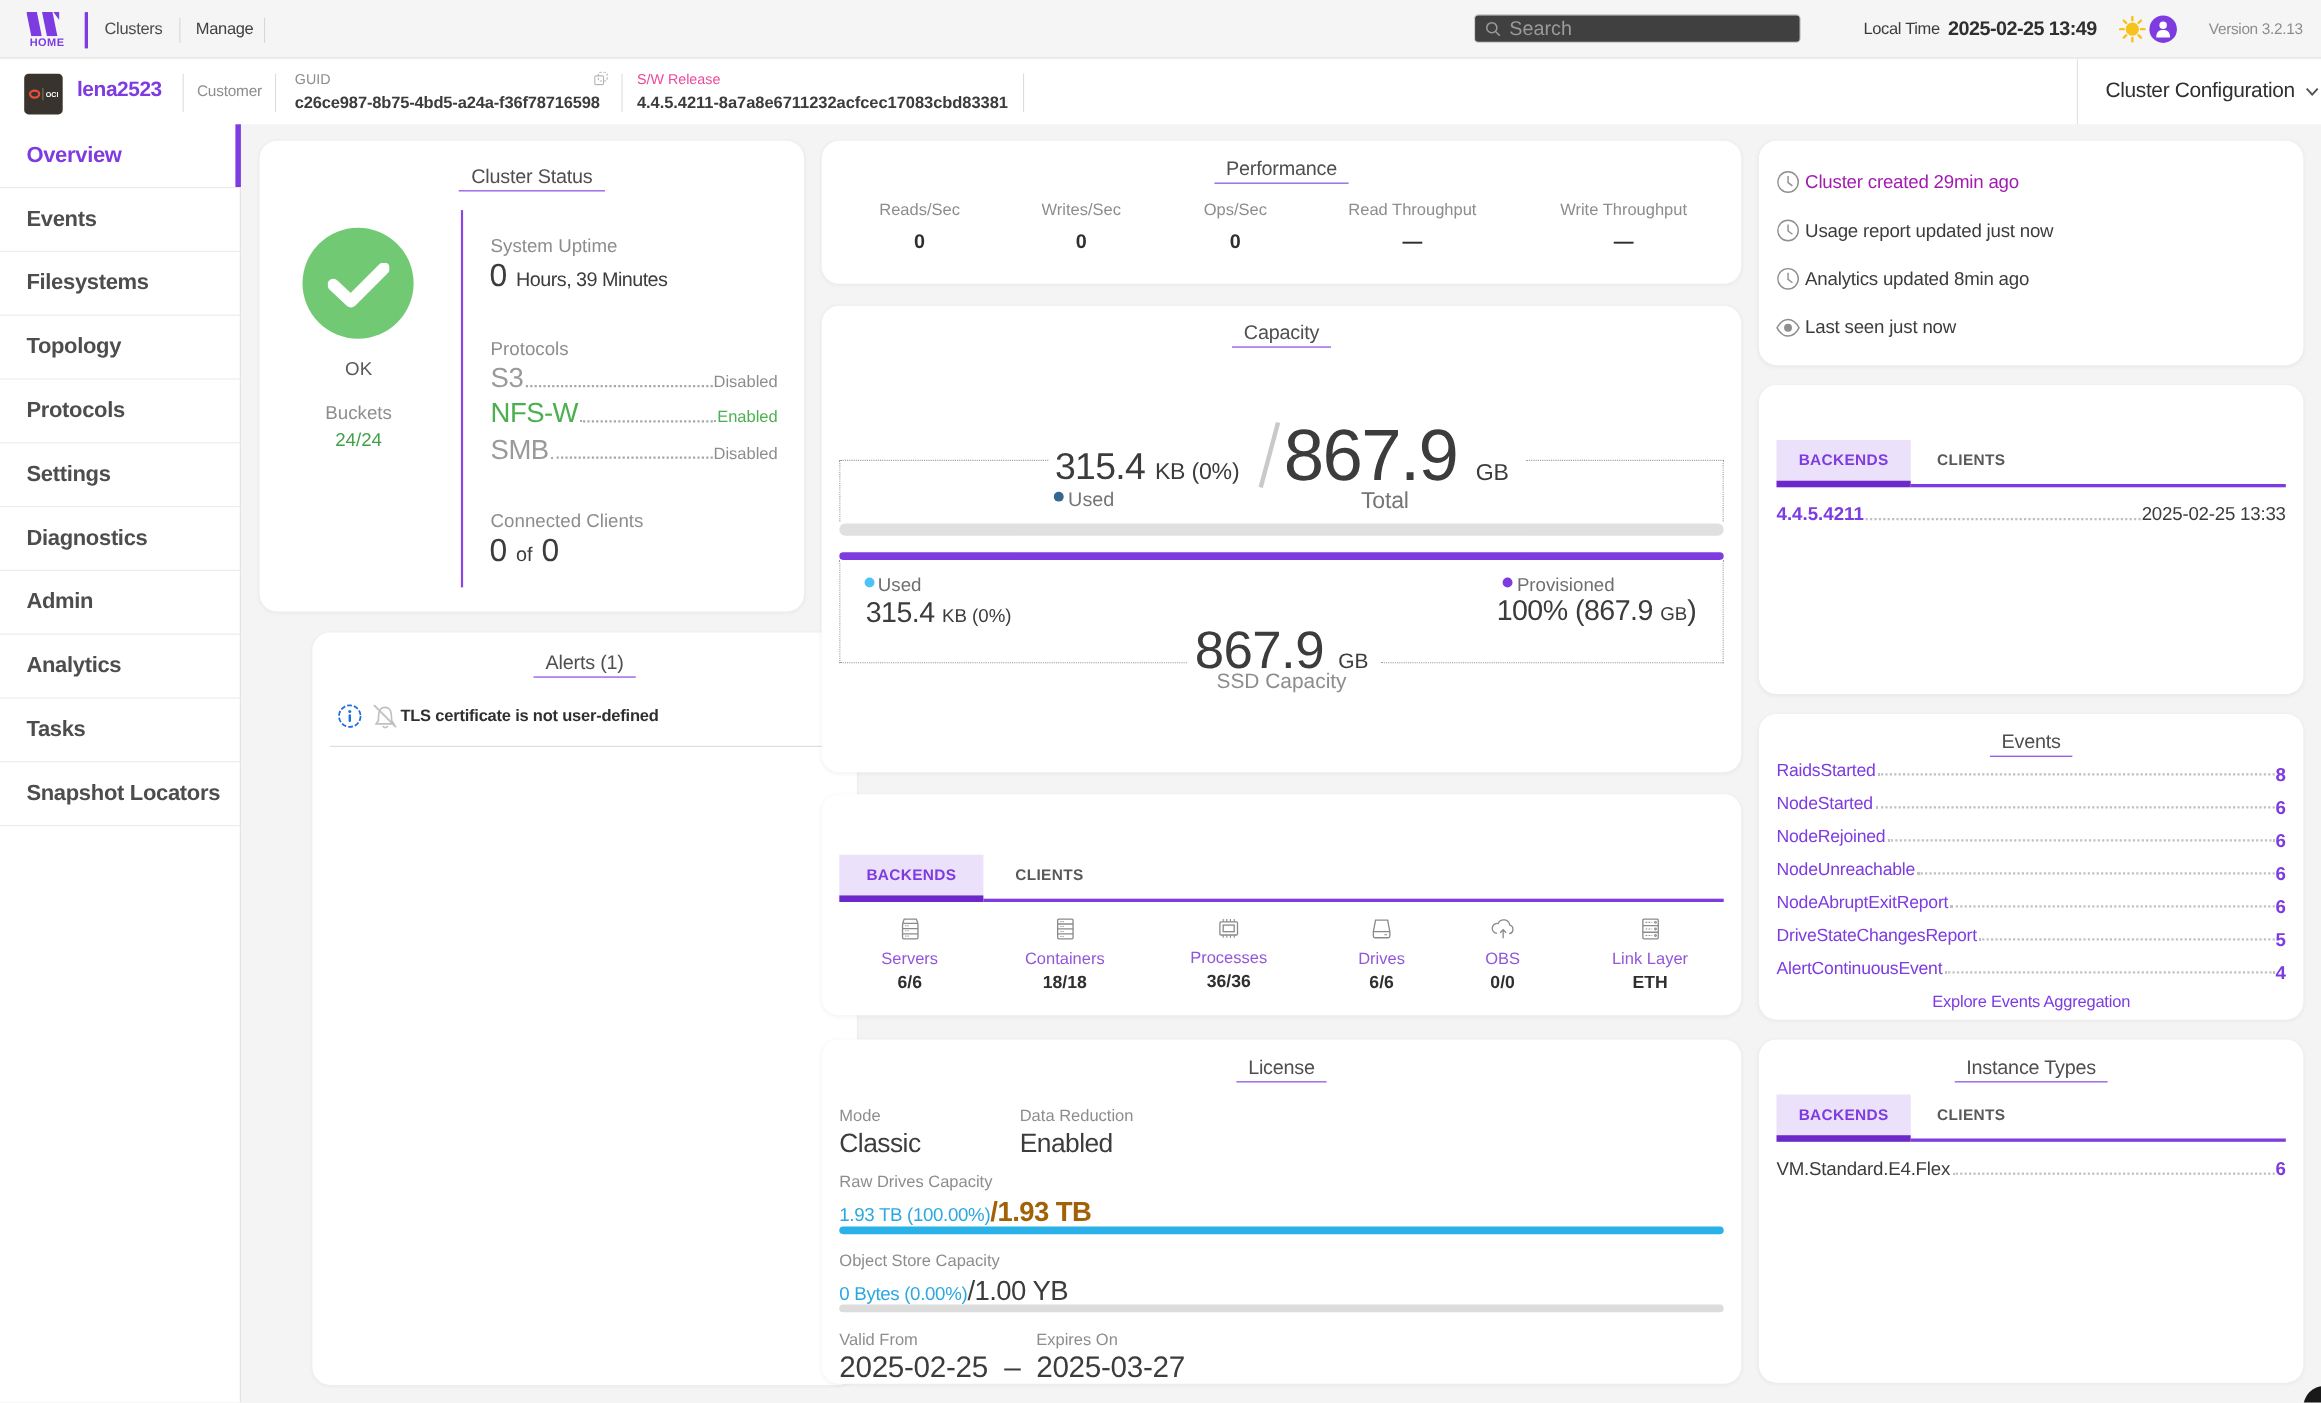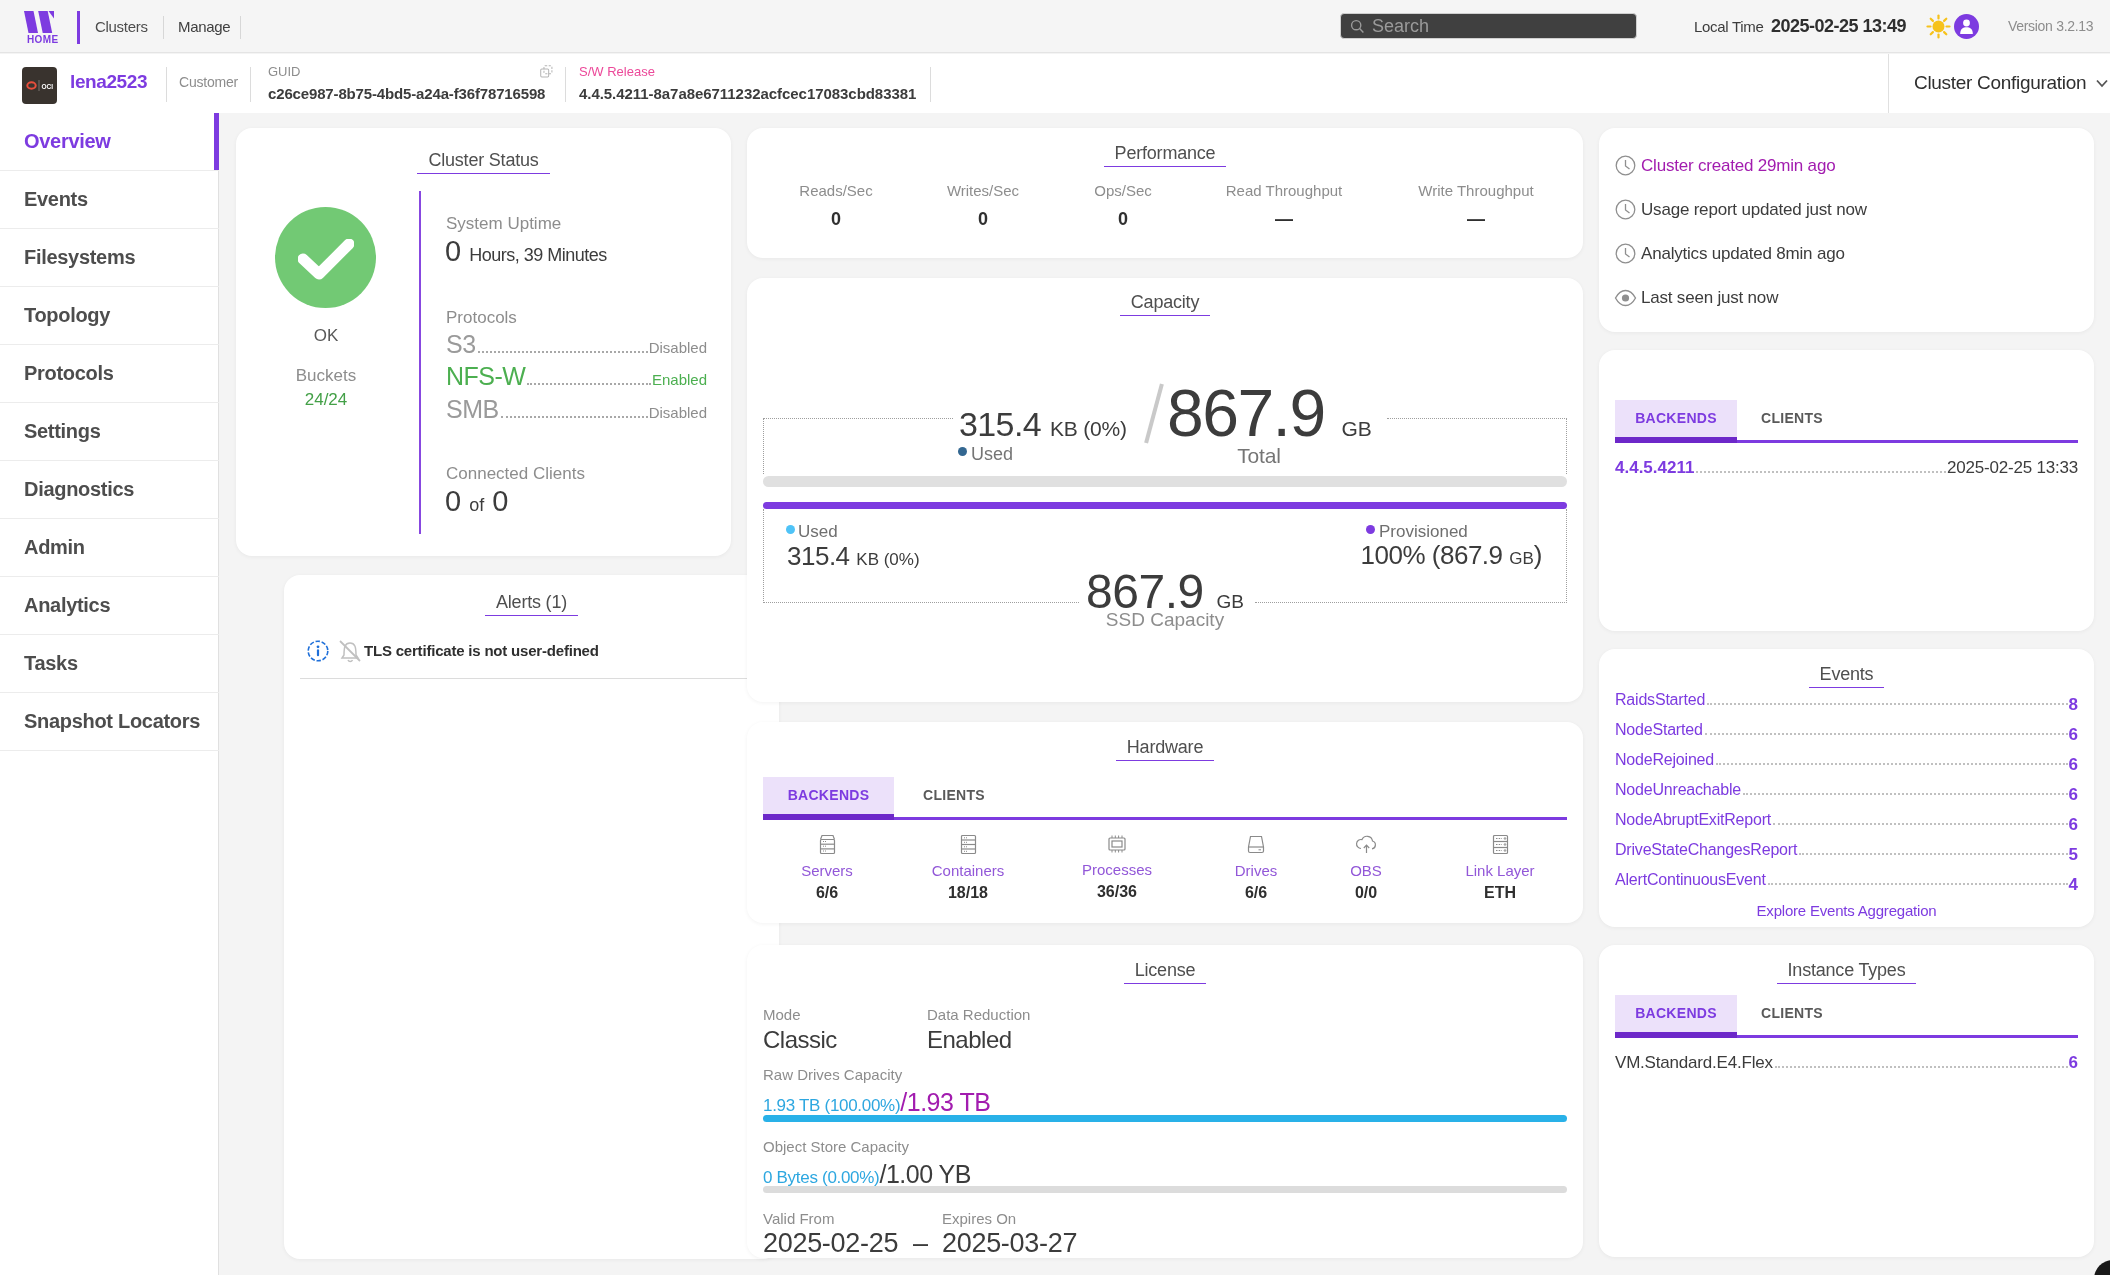--- a/index.html
+++ b/index.html
@@ -208,21 +208,20 @@
   <div class="abs" style="left:40px; top:263px; font-size:26px; letter-spacing:-0.5px; color:#3c3c3c;">315.4 <span style="font-size:17px; letter-spacing:0;">KB (0%)</span></div>
   <div class="abs" style="left:619px; top:247px; width:9px; height:9px; border-radius:50%; background:#7d3be0;"></div>
   <div class="abs" style="left:632px; top:244px; font-size:17px; color:#6f6f6f;">Provisioned</div>
   <div class="abs" style="left:495px; top:262px; width:300px; text-align:right; font-size:26px; letter-spacing:-0.5px; color:#3c3c3c;">100% (867.9 <span style="font-size:17px; letter-spacing:0;">GB</span>)</div>
 
   <div class="abs" style="left:258px; top:286px; width:320px; text-align:center; font-size:48px; letter-spacing:-0.5px; color:#3c3c3c;">867.9 <span style="font-size:19px; letter-spacing:0;">GB</span></div>
   <div class="abs" style="left:258px; top:331px; width:320px; text-align:center; font-size:19px; color:#8d8d8d;">SSD Capacity</div>
 </div>
 
 <div class="card" style="left:747px; top:722px; width:836px; height:201px;">
-  <div class="ctitle" style="top:15px;"><span>Hardware</span></div>
   <div class="abs" style="left:16px; top:55px; width:131px; height:37px; background:#ece1fa; color:#7d3be0; font-weight:bold; font-size:14px; text-align:center; line-height:37px; letter-spacing:0.3px;">BACKENDS</div>
   <div class="abs" style="left:147px; top:55px; width:120px; height:37px; color:#595959; font-weight:bold; font-size:14px; text-align:center; line-height:37px; letter-spacing:0.3px;">CLIENTS</div>
   <div class="abs" style="left:16px; top:92px; width:131px; height:6px; background:#6d28c9;"></div>
   <div class="abs" style="left:147px; top:95px; width:673px; height:3px; background:#7d3be0;"></div>
   <div class="hwitem" style="left:20px;">
     <svg width="21" height="21" viewBox="0 0 21 21" fill="none" stroke="#8a8a8a" stroke-width="1.2">
         <path d="M3.5 5.5 L5 1.5 L16 1.5 L17.5 5.5"></path>
         <rect x="3.5" y="5.5" width="14" height="14" rx="1"></rect>
         <line x1="3.5" y1="10.2" x2="17.5" y2="10.2"></line>
         <line x1="3.5" y1="14.9" x2="17.5" y2="14.9"></line>
@@ -293,21 +292,21 @@
     <div class="hwlabel">Link Layer</div><div class="hwval">ETH</div></div>
 </div>
 
 <div class="card" style="left:747px; top:945px; width:836px; height:313px;">
   <div class="ctitle" style="top:15px;"><span>License</span></div>
   <div class="abs" style="left:16px; top:61px; font-size:15px; color:#8d8d8d;">Mode</div>
   <div class="abs" style="left:16px; top:81px; font-size:24px; letter-spacing:-0.5px; color:#3c3c3c;">Classic</div>
   <div class="abs" style="left:180px; top:61px; font-size:15px; color:#8d8d8d;">Data Reduction</div>
   <div class="abs" style="left:180px; top:81px; font-size:24px; letter-spacing:-0.5px; color:#3c3c3c;">Enabled</div>
   <div class="abs" style="left:16px; top:121px; font-size:15px; color:#8d8d8d;">Raw Drives Capacity</div>
-  <div class="abs" style="left:16px; top:143px; font-size:17px; letter-spacing:-0.3px; color:#2da7e0;">1.93 TB (100.00%)<span style="font-size:25px; letter-spacing:-0.5px; color:#a21caf;">/1.93 TB</span></div>
+  <div class="abs" style="left:16px; top:143px; font-size:17px; letter-spacing:-0.3px; color:#2da7e0;">1.93 TB (100.00%)<span style="font-size:25px; letter-spacing:-0.5px; color:#a16207;font-weight:bold;">/1.93 TB</span></div>
   <div class="abs" style="left:16px; top:170px; width:804px; height:7px; border-radius:4px; background:#29b1e8;"></div>
   <div class="abs" style="left:16px; top:193px; font-size:15px; color:#8d8d8d;">Object Store Capacity</div>
   <div class="abs" style="left:16px; top:215px; font-size:17px; letter-spacing:-0.3px; color:#2da7e0;">0 Bytes (0.00%)<span style="font-size:25px; letter-spacing:-0.5px; color:#3c3c3c;">/1.00 YB</span></div>
   <div class="abs" style="left:16px; top:241px; width:804px; height:7px; border-radius:4px; background:#dcdcdc;"></div>
   <div class="abs" style="left:16px; top:265px; font-size:15px; color:#8d8d8d;">Valid From</div>
   <div class="abs" style="left:16px; top:283px; font-size:27px; letter-spacing:-0.3px; color:#3c3c3c;">2025-02-25</div>
   <div class="abs" style="left:166px; top:283px; font-size:27px; color:#3c3c3c;">–</div>
   <div class="abs" style="left:195px; top:265px; font-size:15px; color:#8d8d8d;">Expires On</div>
   <div class="abs" style="left:195px; top:283px; font-size:27px; letter-spacing:-0.3px; color:#3c3c3c;">2025-03-27</div>
 </div>

